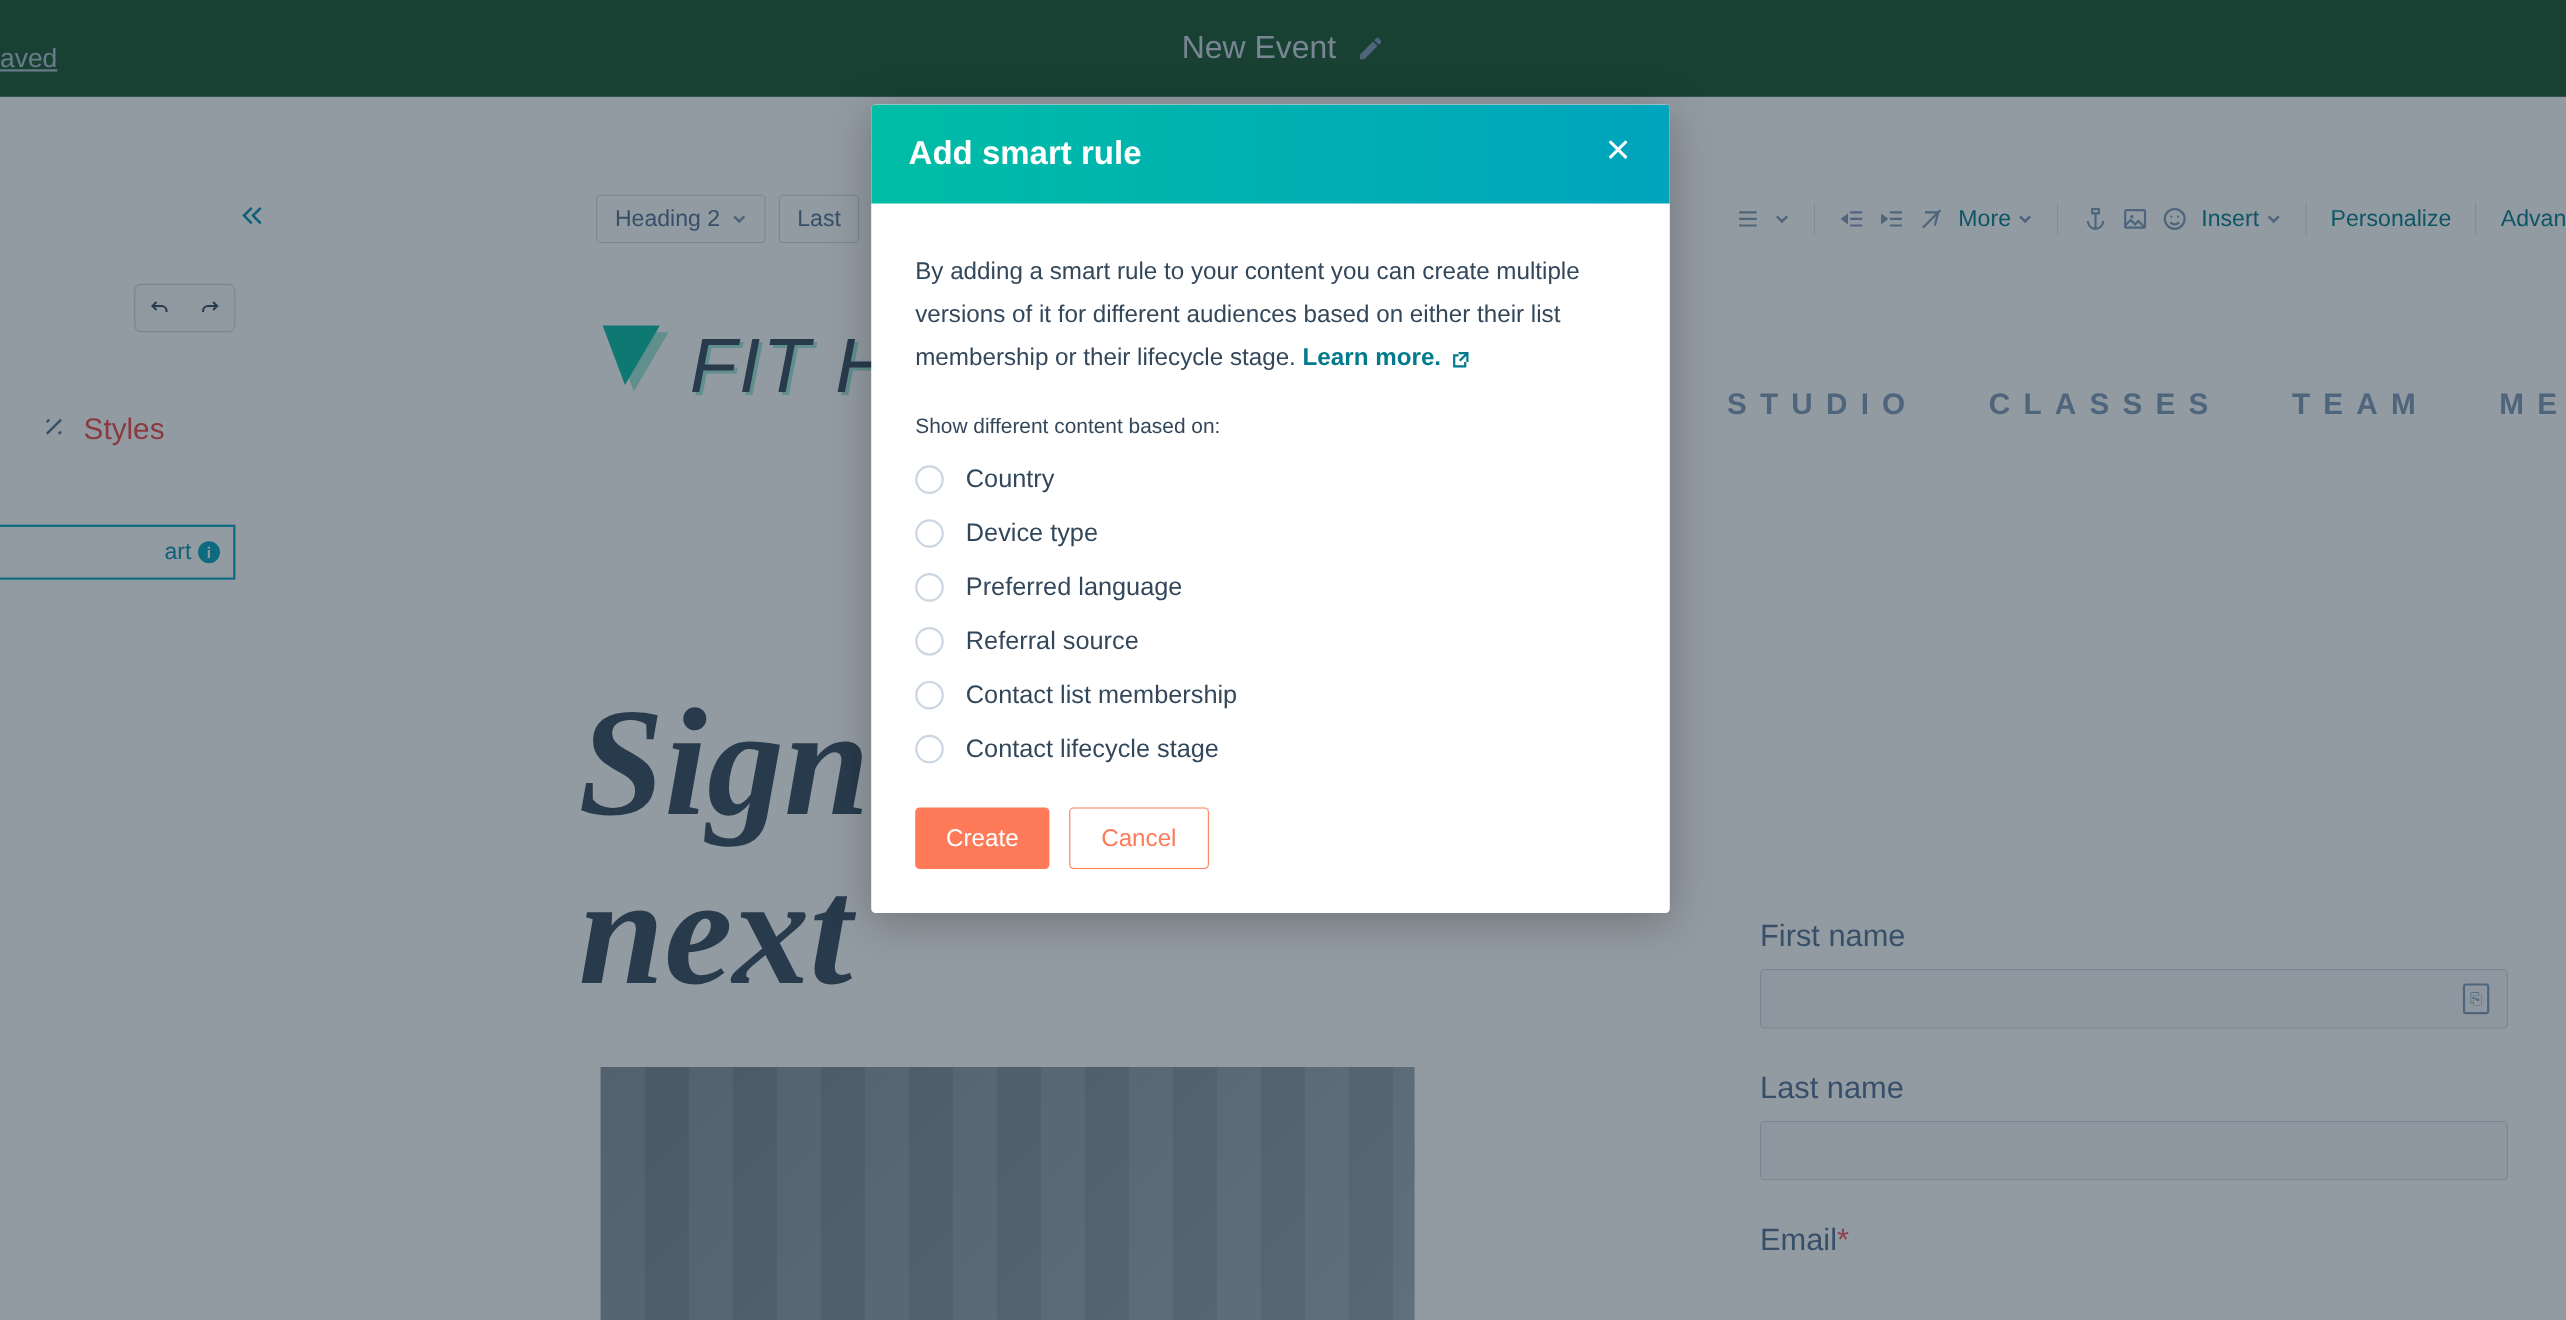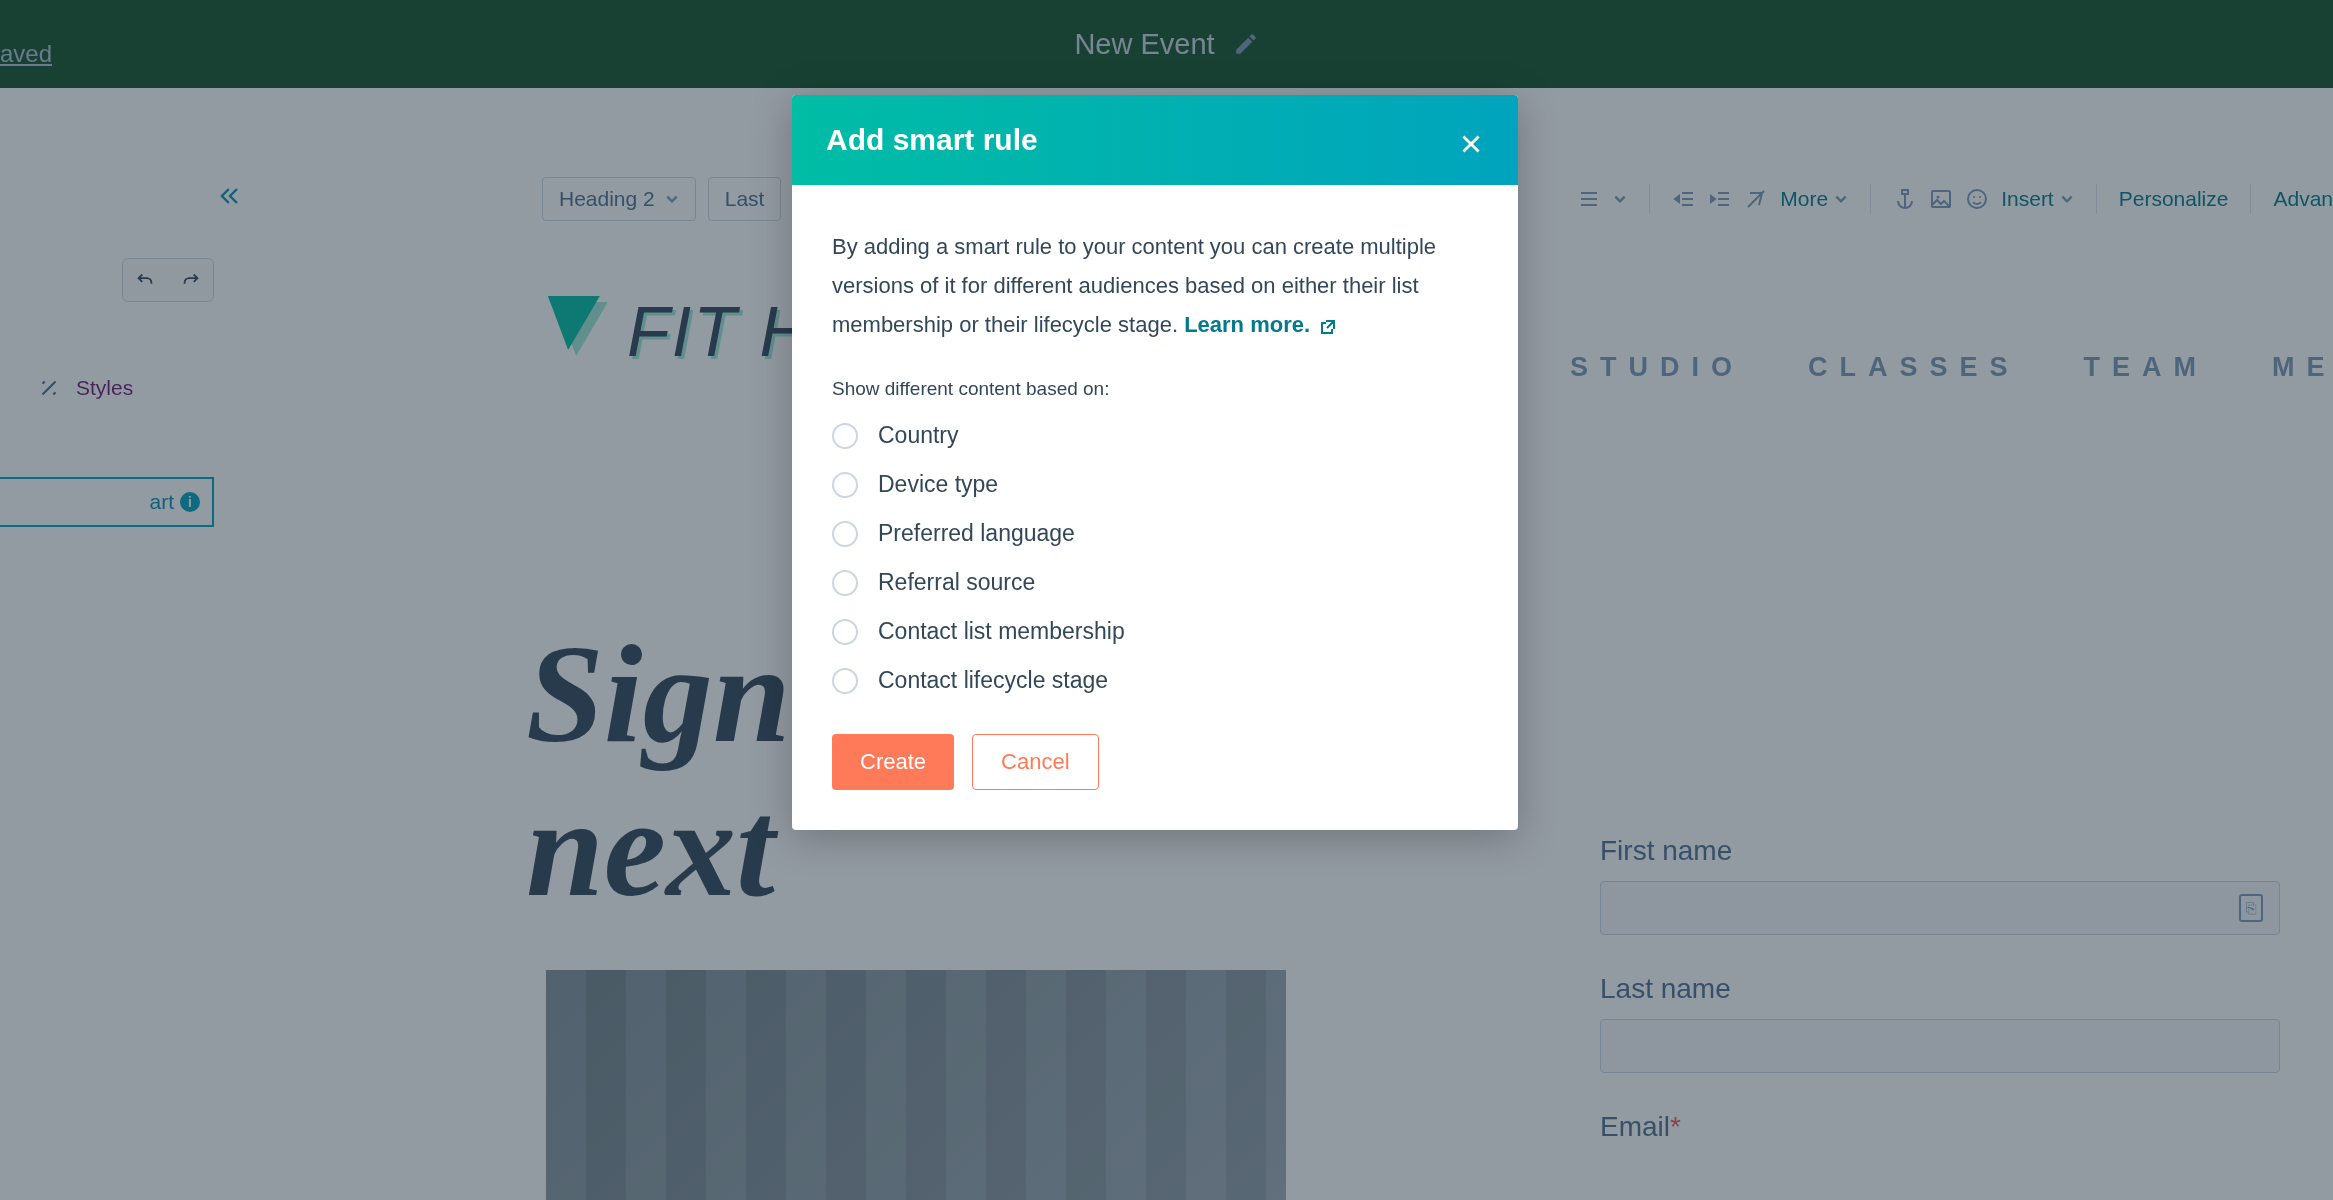--- a/index.html
+++ b/index.html
@@ -24,21 +24,21 @@
 .toolbar { position: absolute; top: 177px; left: 542px; right: 0; display: flex; align-items: center; gap: 12px; }
 .tb-pill { border: 1px solid #cbd6e2; border-radius: 4px; padding: 9px 16px; font-size: 21px; color: #506e91; display: flex; align-items: center; gap: 10px; background: #fff; white-space: nowrap; }
 .tb-chev { width: 14px; height: 14px; }
 .tb-chev path { stroke: #7c98b6; fill: none; stroke-width: 2; }
 .tb-item { color: #506e91; font-size: 21px; display: flex; align-items: center; gap: 6px; }
 .tb-icon { width: 24px; height: 24px; fill: #7c98b6; }
 .tb-sep { width: 1px; height: 30px; background: #dfe3eb; margin: 0 10px; }
 .tb-teal { color: #007a8c; justify-content: flex-end; }
 
 
-.styles-tab { position: absolute; top: 375px; left: 36px; display: flex; align-items: center; gap: 14px; color: #701a75; font-size: 21px; }
+.styles-tab { position: absolute; top: 375px; left: 36px; display: flex; align-items: flex-start; gap: 14px; color: #ef4444; font-size: 27px; }
 .styles-tab svg { width: 26px; height: 26px; stroke: #506e91; fill: none; stroke-width: 2; }
 
 
 .smart-sel { position: absolute; top: 477px; left: -60px; width: 274px; height: 50px; border: 2.5px solid #00a4bd; background: #fff; display: flex; align-items: center; justify-content: flex-end; padding-right: 12px; color: #0091ae; font-size: 21px; gap: 6px; }
 .smart-sel .info { width: 20px; height: 20px; border-radius: 50%; background:#00a4bd; color:#fff; font-size:14px; display:flex; align-items:center; justify-content:center; font-weight:700; }
 
 
 .canvas { position: absolute; top: 270px; left: 545px; right: 0; bottom: 0; }
 
 
@@ -66,21 +66,21 @@
 .form-label { font-size: 28px; color: #506e91; display: block; margin-bottom: 14px; }
 .form-label .req { color: #f2545b; }
 .form-input { width: 680px; height: 54px; border: 1px solid #cbd6e2; background: #f5f8fa; border-radius: 4px; position: relative; }
 .fill-icon { position: absolute; right: 16px; top: 12px; width: 24px; height: 28px; border: 2px solid #7c98b6; border-radius: 3px; display:flex; align-items:center; justify-content:center; color:#7c98b6; font-size:14px; }
 
 
 .overlay { position: absolute; inset: 0; background: rgba(30,45,60,0.48); }
 
 
 .modal { position: absolute; top: 95px; left: 792px; width: 726px; background: #fff; border-radius: 4px; box-shadow: 0 8px 40px rgba(0,0,0,0.25); overflow: hidden; z-index: 100; }
-.modal-head { background: linear-gradient(90deg, #00bda5 0%, #00a4bd 100%); padding: 28px 34px; display: flex; align-items: flex-end; justify-content: space-between; }
+.modal-head { background: linear-gradient(90deg, #00bda5 0%, #00a4bd 100%); padding: 28px 34px; display: flex; align-items: flex-start; justify-content: space-between; }
 .modal-title { color: #fff; font-size: 30px; font-weight: 600; }
 .modal-close { width: 26px; height: 26px; cursor: pointer; }
 .modal-close svg { width: 26px; height: 26px; stroke: #fff; stroke-width: 2.6; }
 .modal-body { padding: 42px 40px 40px; }
 .modal-intro { font-size: 22px; color: #33475b; line-height: 1.78; }
 .modal-intro a { color: #007a8c; font-weight: 600; text-decoration: none; }
 .ext-icon { width: 16px; height: 16px; stroke: #007a8c; fill: none; stroke-width: 2; display:inline-block; vertical-align:middle; margin-left:4px; }
 .modal-sub { font-size: 19px; color: #33475b; margin-top: 34px; margin-bottom: 22px; }
 .radio-list { display: flex; flex-direction: column; gap: 22px; }
 .radio-item { display: flex; align-items: center; gap: 20px; font-size: 23px; color: #33475b; }

